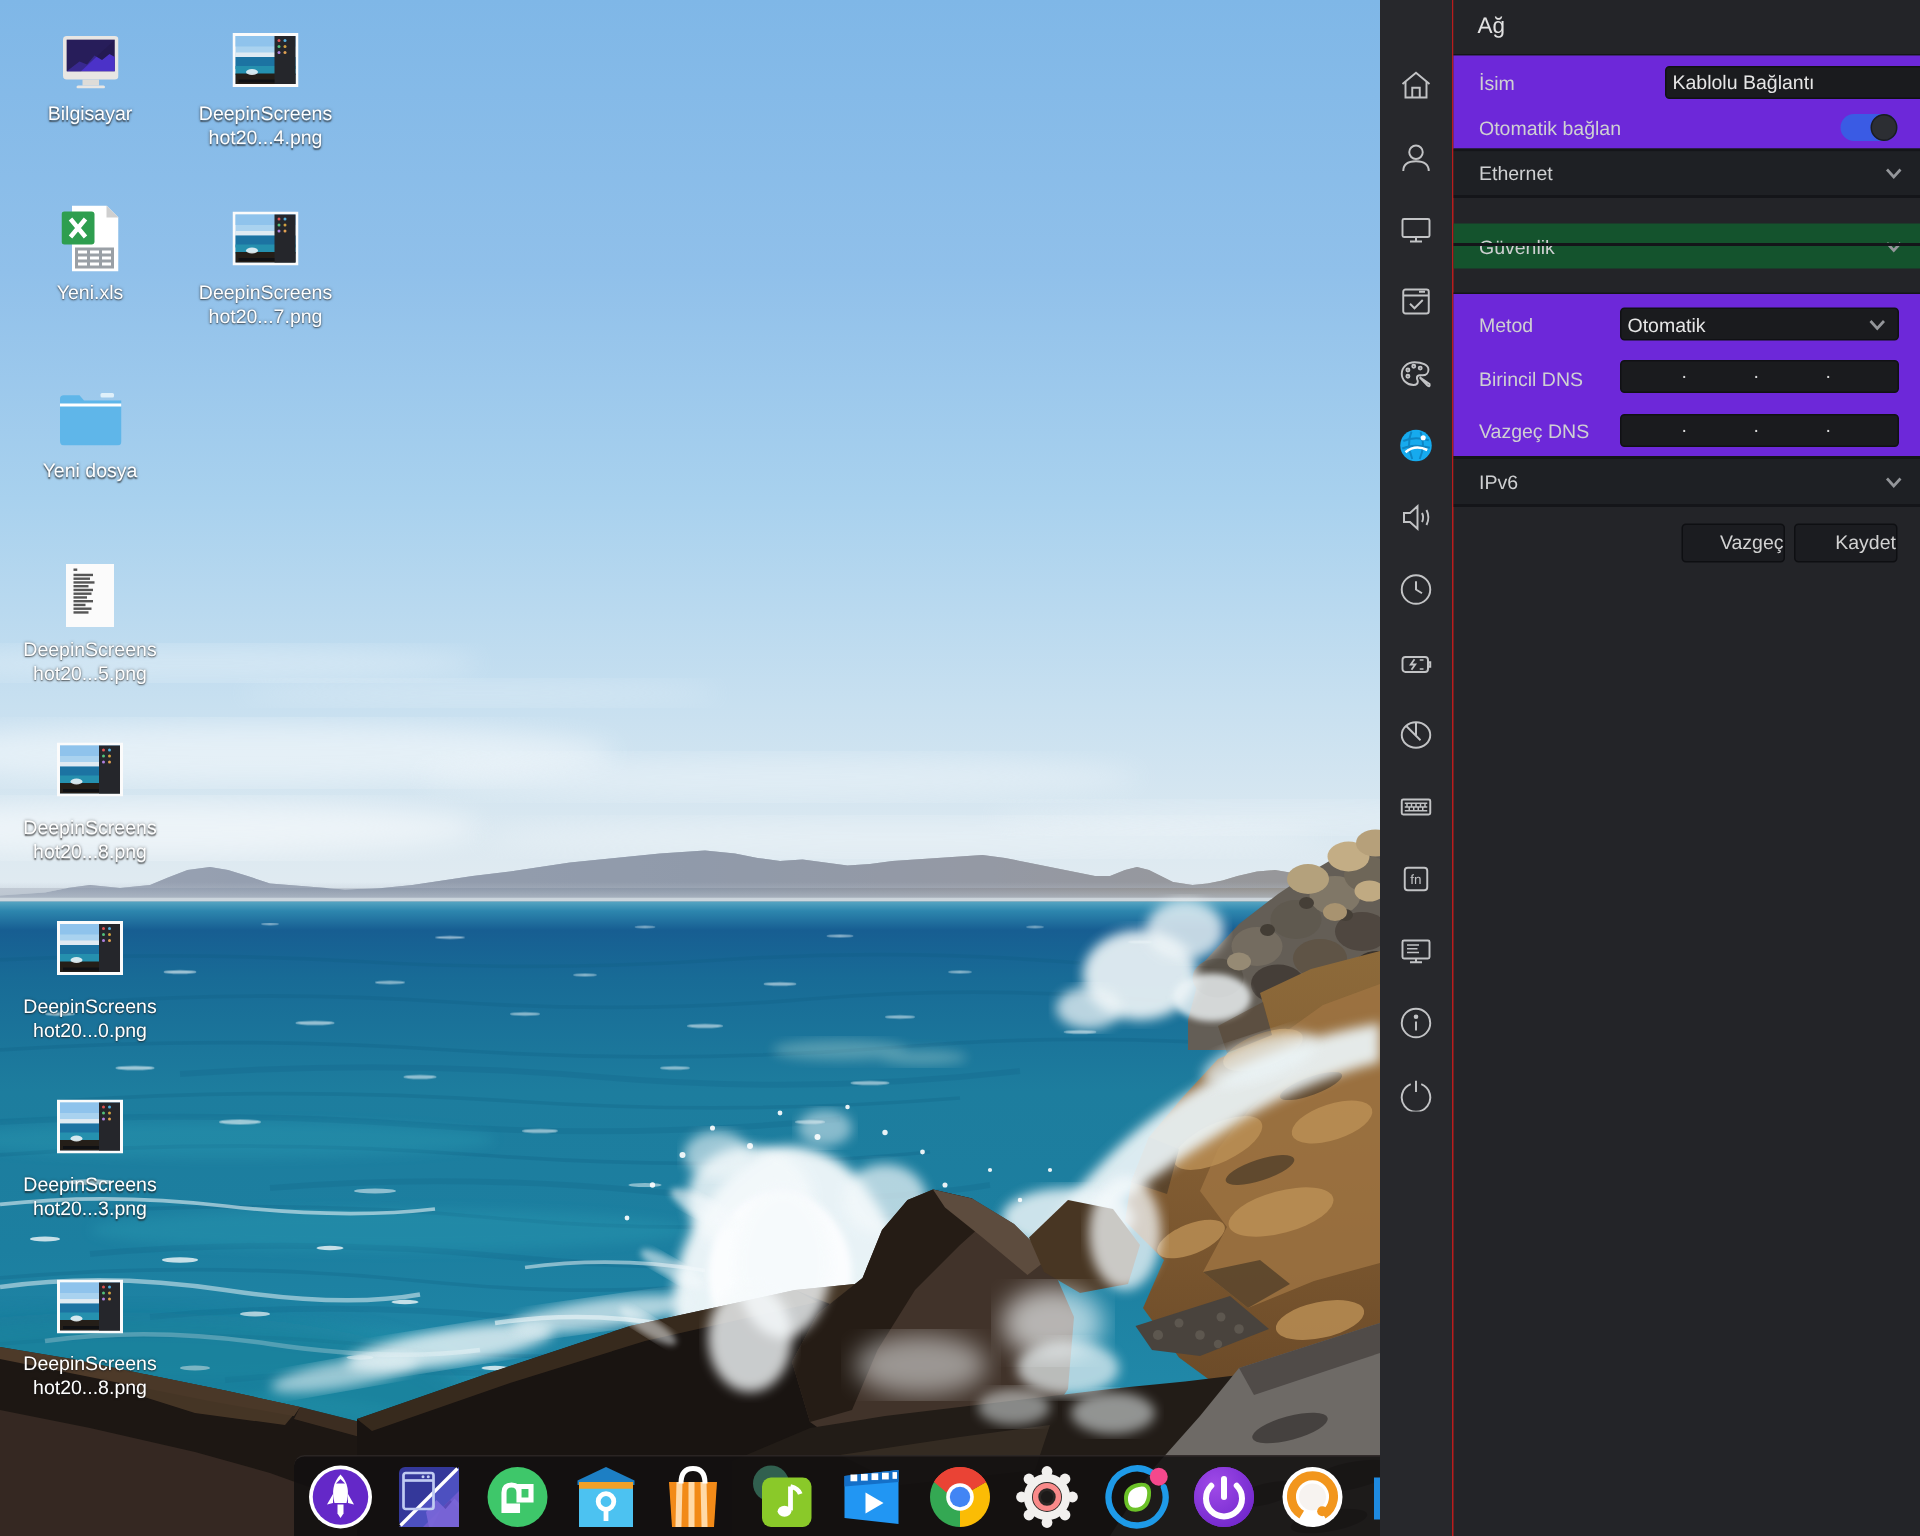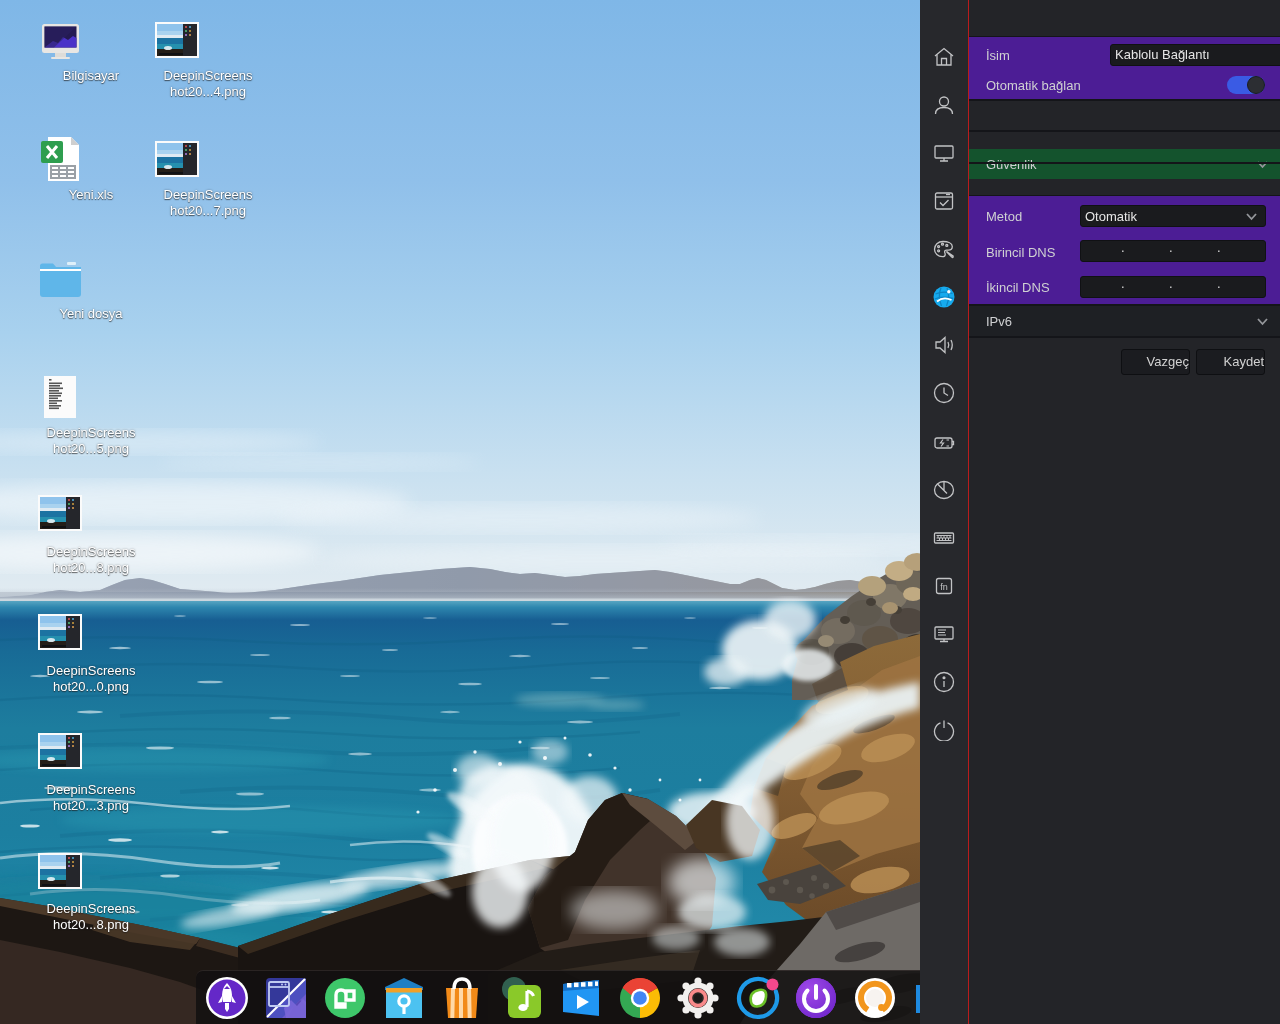--- a/index.html
+++ b/index.html
@@ -1,31 +1,31 @@
 <!DOCTYPE html>
 <html><head>
 <meta charset="utf-8">
 <style>
 html,body{margin:0;padding:0;width:1280px;height:1024px;overflow:hidden;background:#000;
  font-family:"Liberation Sans",sans-serif;}
 #stage{position:absolute;inset:0;width:1280px;height:1024px;}
 .abs{position:absolute;}
 .lbl{position:absolute;color:#fff;font-size:13px;text-align:center;line-height:16px;
- text-shadow:0 1px 1px rgba(30,30,30,.65),0 0 2px rgba(30,30,30,.5);white-space:nowrap;padding-left:31px;}
+ text-shadow:0 1px 1px rgba(30,30,30,.65),0 0 2px rgba(30,30,30,.5);white-space:nowrap;}
 
 #dock{position:absolute;left:196px;top:970px;width:1084px;height:54px;
  background:rgba(18,16,16,.88);border-radius:7px 0 0 0;border-top:1px solid rgba(110,100,95,.25);box-sizing:border-box;}
 .dicon{position:absolute;top:5px;width:44px;height:44px;}
 
 #panel{position:absolute;left:920px;top:0;width:360px;height:1024px;background:#232428;}
 #sidebar{position:absolute;left:0;top:0;width:48px;height:1024px;background:#27282c;
  border-right:4px solid #b91c1c;}
 .sic{position:absolute;left:13px;width:22px;height:22px;}
 #main{position:absolute;left:49px;top:0;width:311px;height:1024px;background:#232428;}
-.sect{position:absolute;left:0;width:311px;background:#4c1d95;}
+.sect{position:absolute;left:0;width:311px;background:#6d28d9;}
 .row{position:absolute;left:0;width:311px;}
 .rlbl{position:absolute;left:17px;color:#cfd0d2;font-size:13px;}
 .inp{font-family:"Liberation Sans",sans-serif;position:absolute;left:111px;width:186px;height:22px;background:#1a1b1e;
  border:1px solid #101114;border-radius:3px;color:#e6e6e6;font-size:13px;line-height:22px;
  padding-left:4px;box-sizing:border-box;}
 .chev{position:absolute;right:10px;width:15px;height:15px;}
 .gap{position:absolute;left:0;width:311px;background:#141519;}
 .btn{position:absolute;width:69px;height:26px;background:#1b1c20;border:1px solid #0e0f12;
  border-radius:3px;color:#d2d2d2;font-size:13px;text-align:right;line-height:24px;box-sizing:border-box;}
 </style>
@@ -676,30 +676,39 @@
    <circle cx="11" cy="11" r="9.5"></circle>
           <path d="M11,10 L11,16"></path>
           <circle cx="11" cy="6.8" r="0.9" fill="#c2c3c5"></circle>
   </svg>
   <svg class="sic" style="top:719px" viewBox="0 0 22 22" fill="none" stroke="#c2c3c5" stroke-width="1.3">
    <path d="M7.5,3.8 A9.5,9.5 0 1 0 14.5,3.8"></path>
           <path d="M11,1.5 L11,9"></path>
   </svg>
  </div>
  <div id="main">
+  <div class="abs" style="left:0;top:0;width:311px;height:36px;background:#232428">
+   <div class="abs" style="left:16px;top:9px;color:#e2e2e2;font-size:15px">Ağ</div>
+  </div>
   <div class="gap" style="top:36px;height:1px"></div>
   <div class="sect" style="top:37px;height:62px">
    <div class="rlbl" style="top:48px"></div>
    <div class="rlbl" style="top:11px">İsim</div>
    <input class="inp" style="top: 7px; margin-left: 30px;" value="Kablolu Bağlantı" readonly="">
    <div class="rlbl" style="top:41px">Otomatik bağlan</div>
    <div class="abs" style="left:258px;top:39px;width:38px;height:18px;border-radius:9px;background:#3a5be4"></div>
    <div class="abs" style="left:278px;top:39px;width:18px;height:18px;border-radius:9px;background:#2c2e33;border:1px solid #1a1c20;box-sizing:border-box"></div>
   </div>
   <div class="gap" style="top:99px;height:2px"></div>
+  <div class="row" style="top:101px;height:29px;background:#1e2024">
+   <div class="rlbl" style="top:7px">Ethernet</div>
+   <svg class="chev" style="top:7px" viewBox="0 0 15 15" fill="none" stroke="#94969a" stroke-width="1.8">
+            <path d="M3,5 L7.5,10 L12,5"></path>
+          </svg>
+  </div>
   <div class="gap" style="top:130px;height:2px"></div>
   <div class="row" style="top:149px;height:30px;background:#14532d">
    <div class="rlbl" style="top:8px">Güvenlik</div>
    <svg class="chev" style="top:8px" viewBox="0 0 15 15" fill="none" stroke="#94969a" stroke-width="1.8">
             <path d="M3,5 L7.5,10 L12,5"></path>
           </svg>
   </div>
   <div class="gap" style="top:162px;height:2px"></div>
   <div class="gap" style="top:195px;height:1px"></div>
   <div class="sect" style="top:196px;height:108px">
@@ -708,21 +717,21 @@
     <svg class="chev" style="top:3px;right:6px" viewBox="0 0 15 15" fill="none" stroke="#94969a" stroke-width="1.8">
               <path d="M3,5 L7.5,10 L12,5"></path>
             </svg>
    </div>
    <div class="rlbl" style="top:49px">Birincil DNS</div>
    <div class="inp" style="top:44px">
     <span class="abs" style="left:40px;top:-4px;color:#dadada">.</span>
     <span class="abs" style="left:88px;top:-4px;color:#dadada">.</span>
     <span class="abs" style="left:136px;top:-4px;color:#dadada">.</span>
    </div>
-   <div class="rlbl" style="top:84px">İkincil DNS</div>
+   <div class="rlbl" style="top:84px">Vazgeç DNS</div>
    <div class="inp" style="top:80px">
     <span class="abs" style="left:40px;top:-4px;color:#dadada">.</span>
     <span class="abs" style="left:88px;top:-4px;color:#dadada">.</span>
     <span class="abs" style="left:136px;top:-4px;color:#dadada">.</span>
    </div>
   </div>
   <div class="gap" style="top:304px;height:2px"></div>
   <div class="row" style="top:306px;height:30px;background:#1e2024">
    <div class="rlbl" style="top:8px">IPv6</div>
    <svg class="chev" style="top:8px" viewBox="0 0 15 15" fill="none" stroke="#94969a" stroke-width="1.8">

